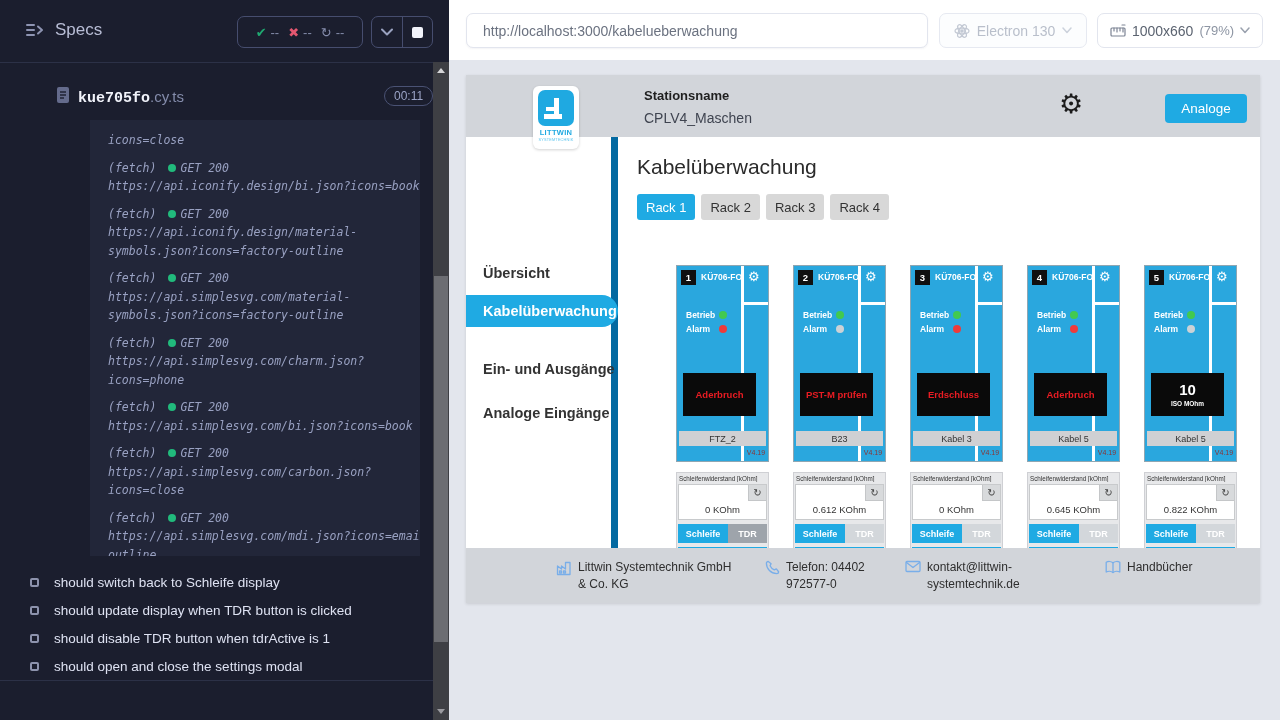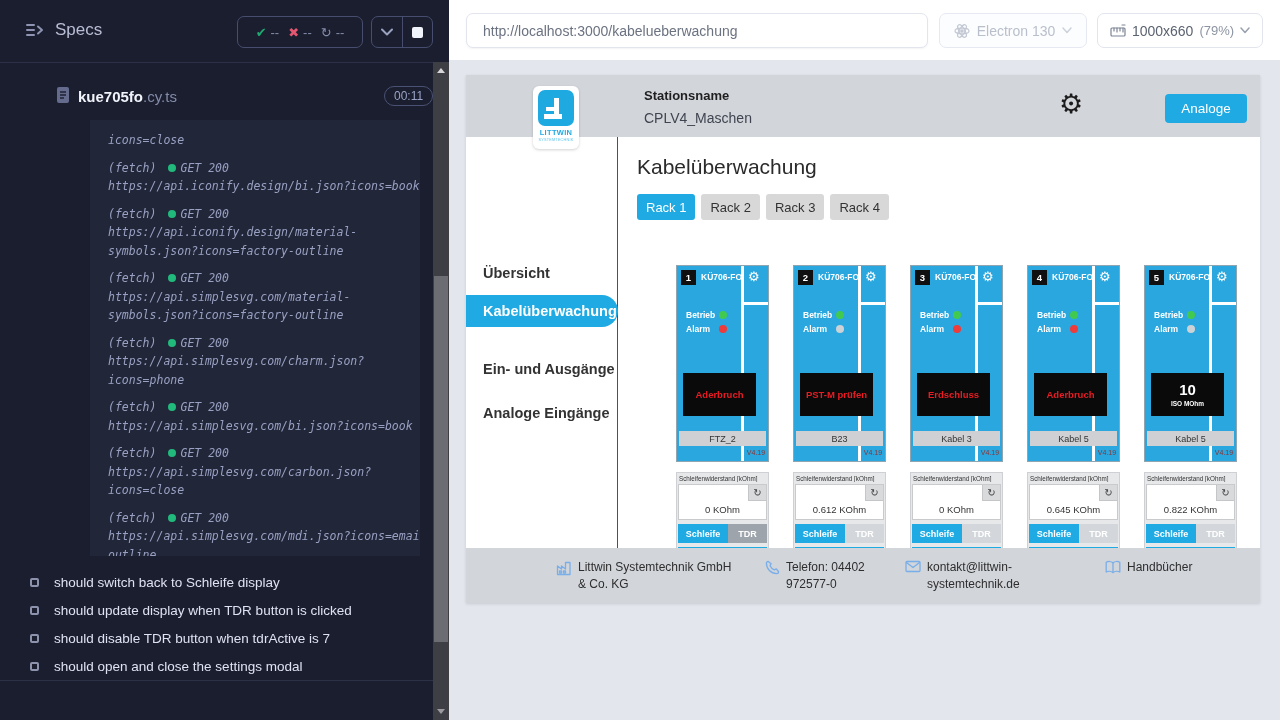--- a/index.html
+++ b/index.html
@@ -22,21 +22,21 @@
   .ic-pend { color:#848cab; font-size:13px; }
   .ctrl-box { position:absolute; left:371px; top:16px; width:62px; height:32px;
     border:1px solid #464d6e; border-radius:7px; display:flex; align-items:center; }
   .ctrl-box .half { flex:1; display:flex; align-items:center; justify-content:center; height:100%; }
   .ctrl-box .half + .half { border-left:1px solid #464d6e; }
   .stop-sq { width:11px; height:11px; background:#f1f3fa; border-radius:2px; }
 
   .spec-row { position:absolute; left:0; top:75px; width:433px; height:44px; }
   .spec-doc { position:absolute; left:56px; top:11px; }
   .spec-title { position:absolute; left:78px; top:13px; font-size:15px; }
-  .spec-title b { color:#f1f3fa; font-weight:bold; }
+  .spec-title b { color:#f1f3fa; font-weight:bold;font-family:Liberation Mono, monospace; }
   .spec-title span { color:#848cab; }
   .time-badge { position:absolute; left:384px; top:11px; padding:2px 9px;
     border:1px solid #4a5274; border-radius:11px; font-size:12px; color:#9aa3c5; }
 
   .log-block { position:absolute; left:90px; top:120px; width:330px; height:436px;
     background:#222639; padding:11px 8px 10px 18px; overflow:hidden; }
   .log-entry { margin-bottom:9px; }
   .log-line { font-family:"DejaVu Sans Mono", monospace; font-style:italic;
     font-size:11.5px; line-height:18.5px; color:#99a1c2; white-space:pre; }
   .log-line .dot { display:inline-block; width:8px; height:8px; border-radius:50%;
@@ -87,21 +87,21 @@
     letter-spacing:.2px; }
   .station { position:absolute; left:178px; top:13px; }
   .station .lbl { font-size:13px; font-weight:bold; color:#1f1f1f; }
   .station .val { font-size:14px; color:#3f4450; margin-top:7px; }
   .hdr-gear { position:absolute; left:593px; top:13px; font-size:27px; color:#1c1c1c; cursor:pointer; }
   .logout-btn { position:absolute; left:699px; top:19px; width:82px; height:29px; background:#1faae3;
     border-radius:4px; color:#fff; font-size:13.5px; display:flex; align-items:center;
     justify-content:center; cursor:pointer; }
 
   .app-sidebar { position:absolute; left:0; top:62px; width:152px; height:411px; background:#fff;
-    border-right:1px solid #0369a1; }
+    border-right:7px solid #0369a1; }
   .side-item { position:absolute; left:0; width:152px; height:32px; display:flex; align-items:center;
     padding-left:17px; font-size:14.5px; font-weight:bold; color:#333; cursor:pointer; }
   .side-item.active { background:#1faae3; color:#fff; border-radius:0 16px 16px 0; }
 
   .page-title { position:absolute; left:171px; top:80px; font-size:21px; color:#2b2b2b; }
   .rack-tabs { position:absolute; left:171px; top:119px; display:flex; gap:6px; }
   .rack-tab { height:26px; padding:0 9px; display:flex; align-items:center; font-size:13px;
     background:#d8d8d8; color:#333; border-radius:3px; cursor:pointer; }
   .rack-tab.active { background:#1faae3; color:#fff; }
 
@@ -248,21 +248,21 @@
       <div class="test-item">
         <span class="test-sq"></span>
         <span>should switch back to Schleife display</span>
       </div>
       <div class="test-item">
         <span class="test-sq"></span>
         <span>should update display when TDR button is clicked</span>
       </div>
       <div class="test-item">
         <span class="test-sq"></span>
-        <span>should disable TDR button when tdrActive is 7</span>
+        <span>should disable TDR button when tdrActive is 1</span>
       </div>
       <div class="test-item">
         <span class="test-sq"></span>
         <span>should open and close the settings modal</span>
       </div>
     </div>
   <div class="tests-end"></div>
 
   <div class="rep-scroll">
     <div class="rs-arrow rs-up"></div>

